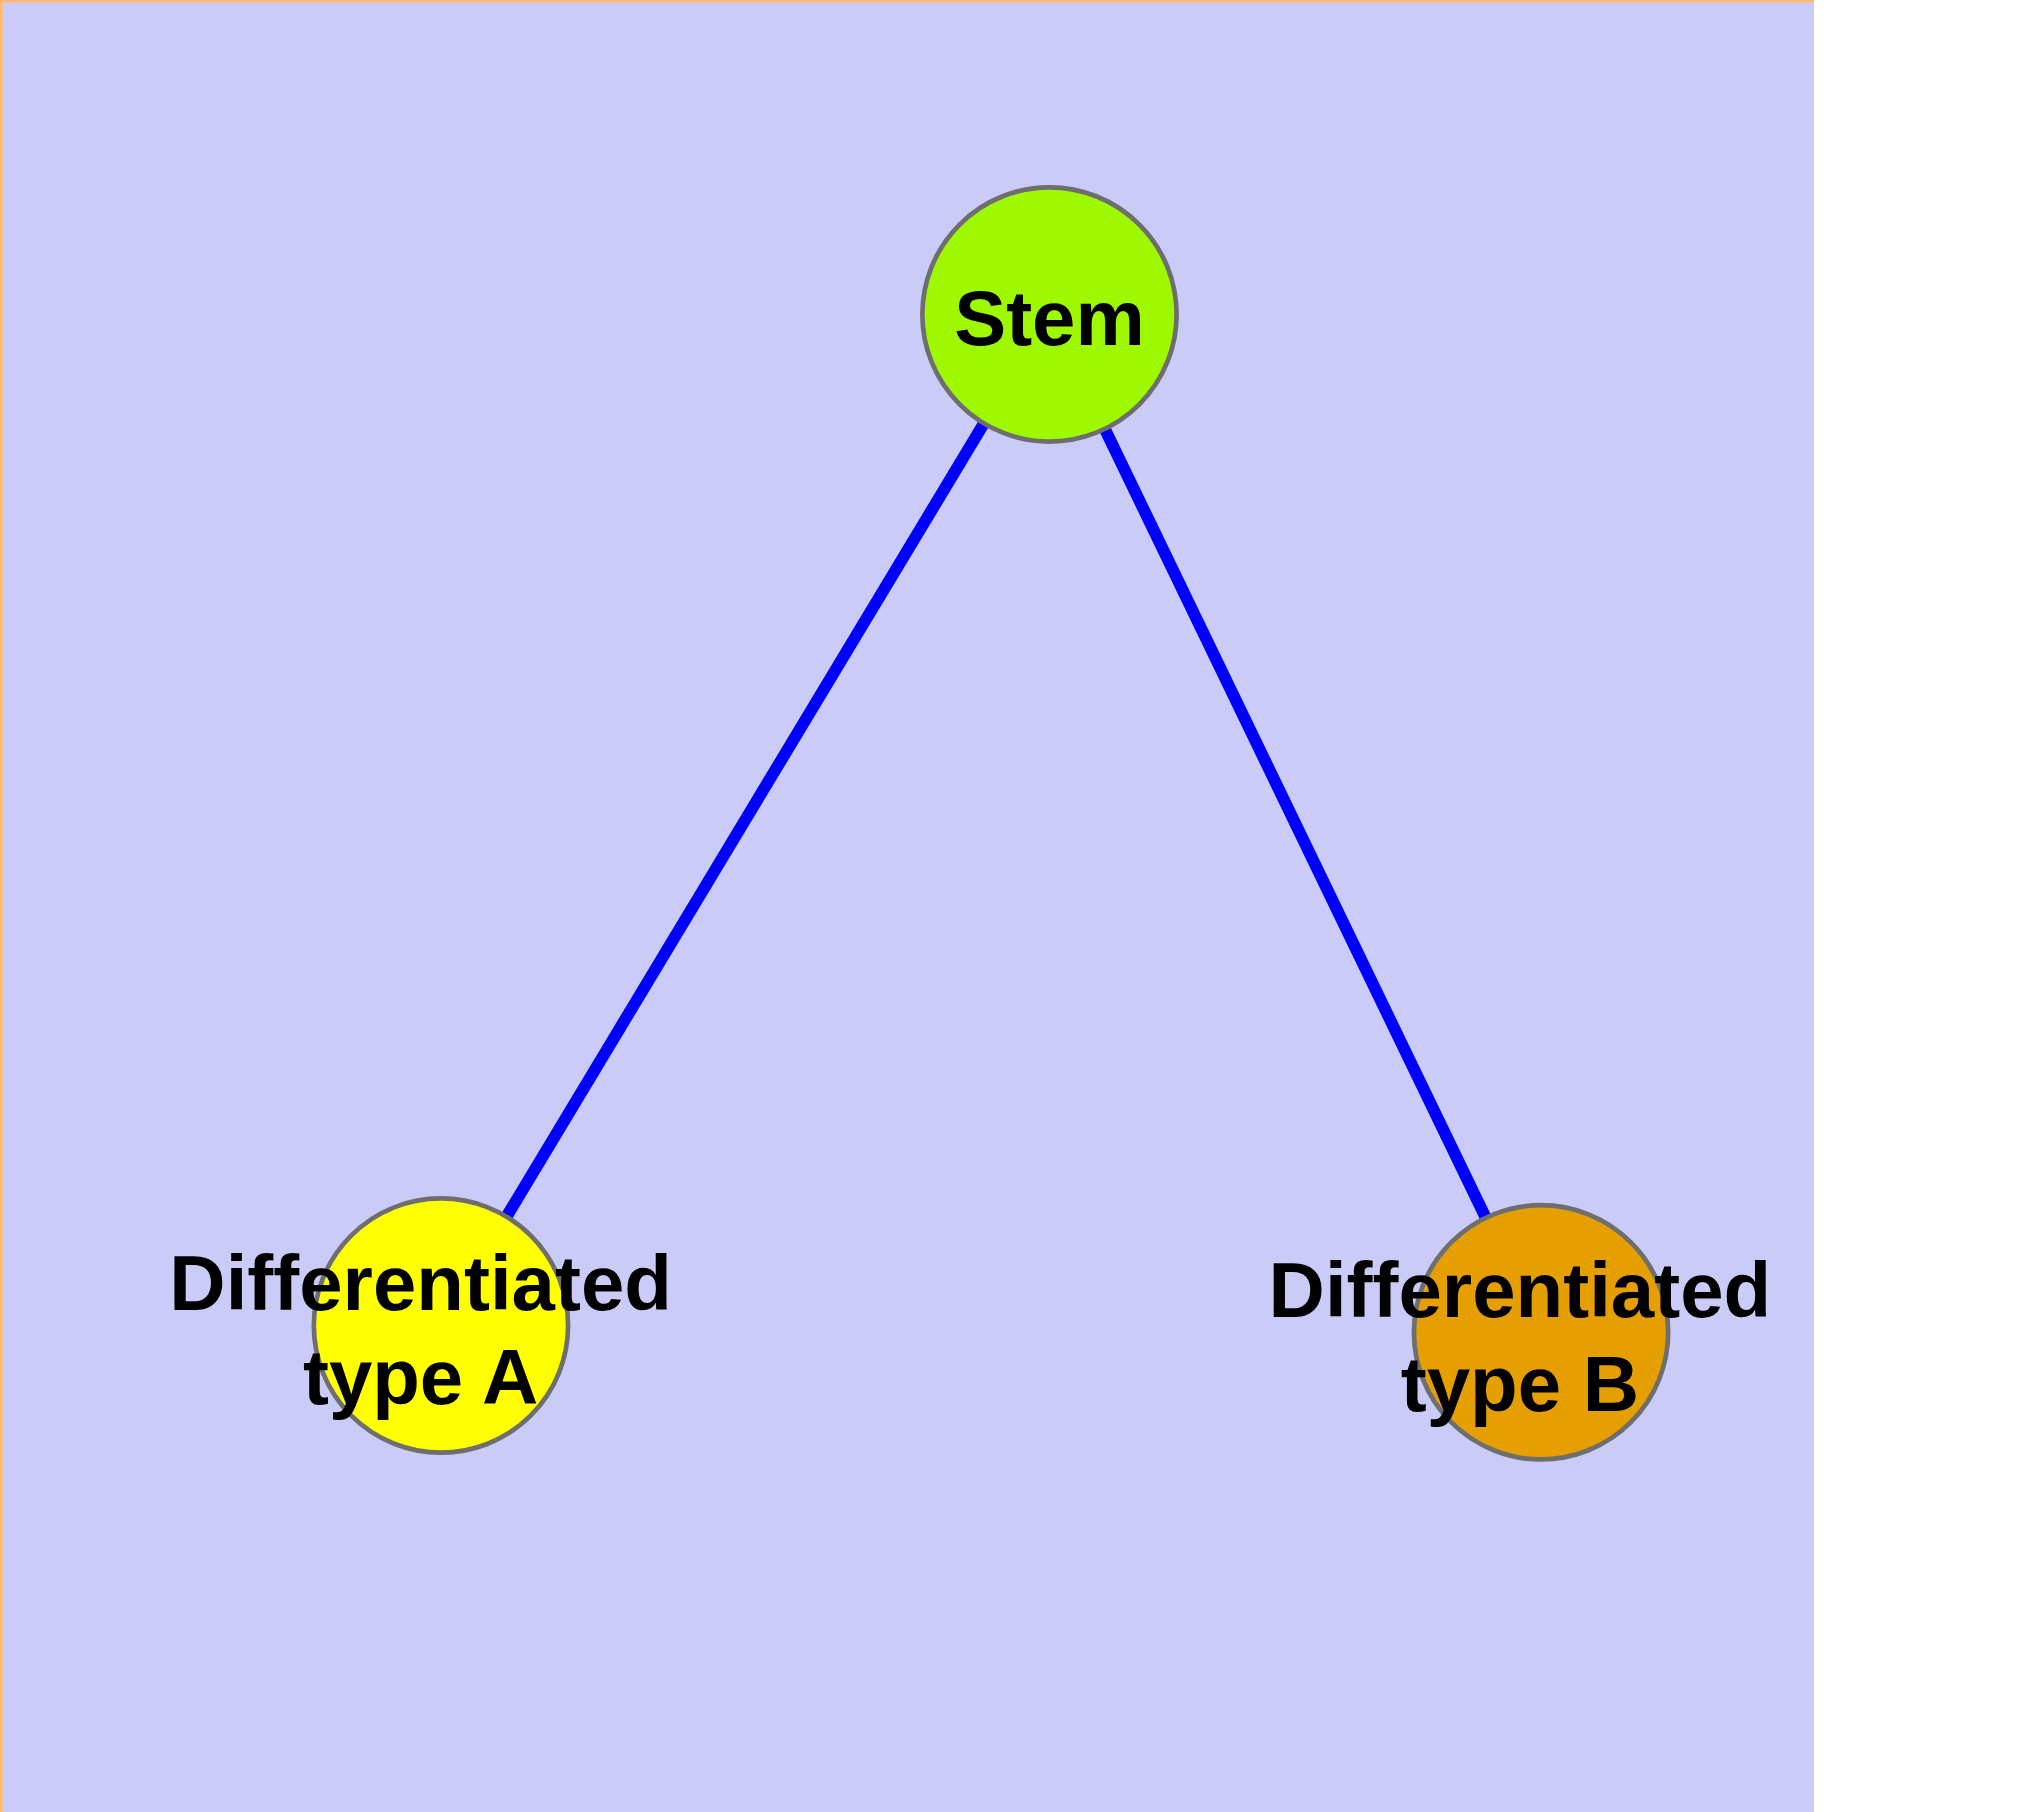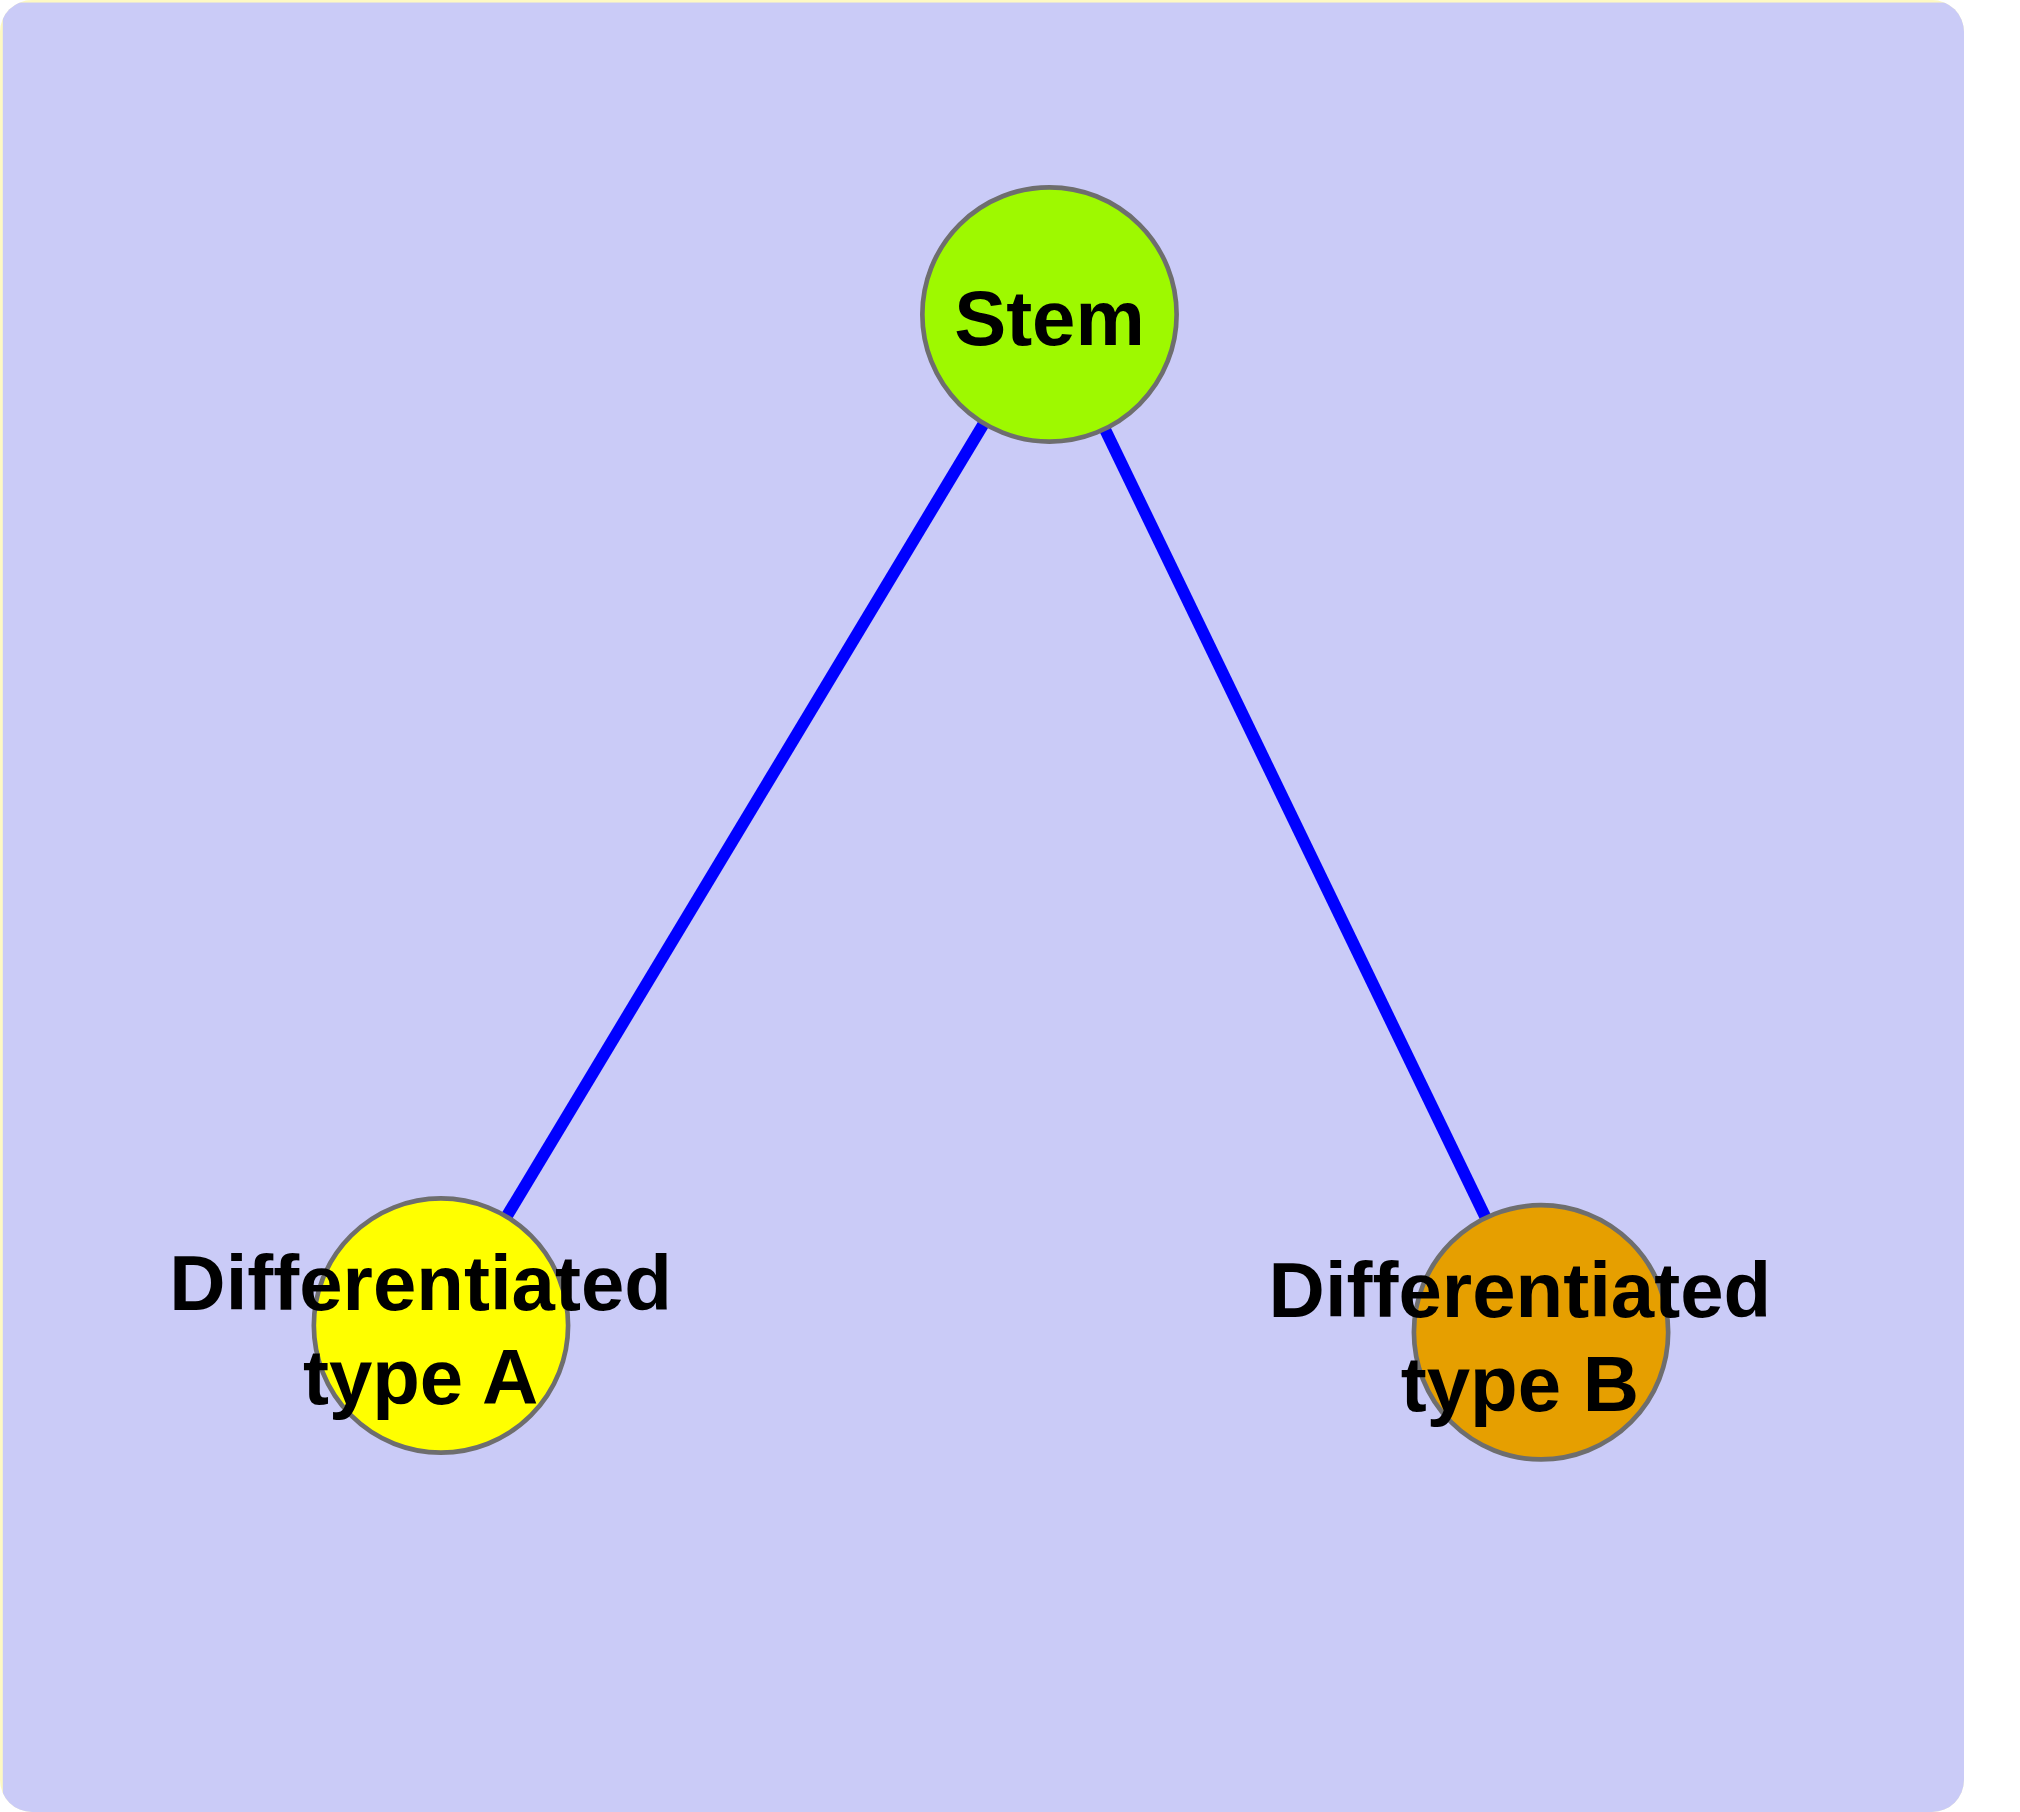--- a/index.html
+++ b/index.html
@@ -3,25 +3,24 @@
 <meta charset="utf-8">
 <style>
   html, body {
     margin: 0;
     padding: 0;
     background: #FFFFFF;
     font-family: "Liberation Sans", "DejaVu Sans", sans-serif;
   }
   .page {
     position: relative;
-    width: 1964px;
+    width: 1814px;
     height: 1812px;
-    background: #fef9c3;
+    background: #fdba74;
     overflow: hidden;
-    border-radius: 32px;
   }
   svg .node-label {
     font-family: "Liberation Sans", "DejaVu Sans", sans-serif;
     font-weight: bold;
   }
 </style>
 </head>
 <body>
 
 <div class="page">

